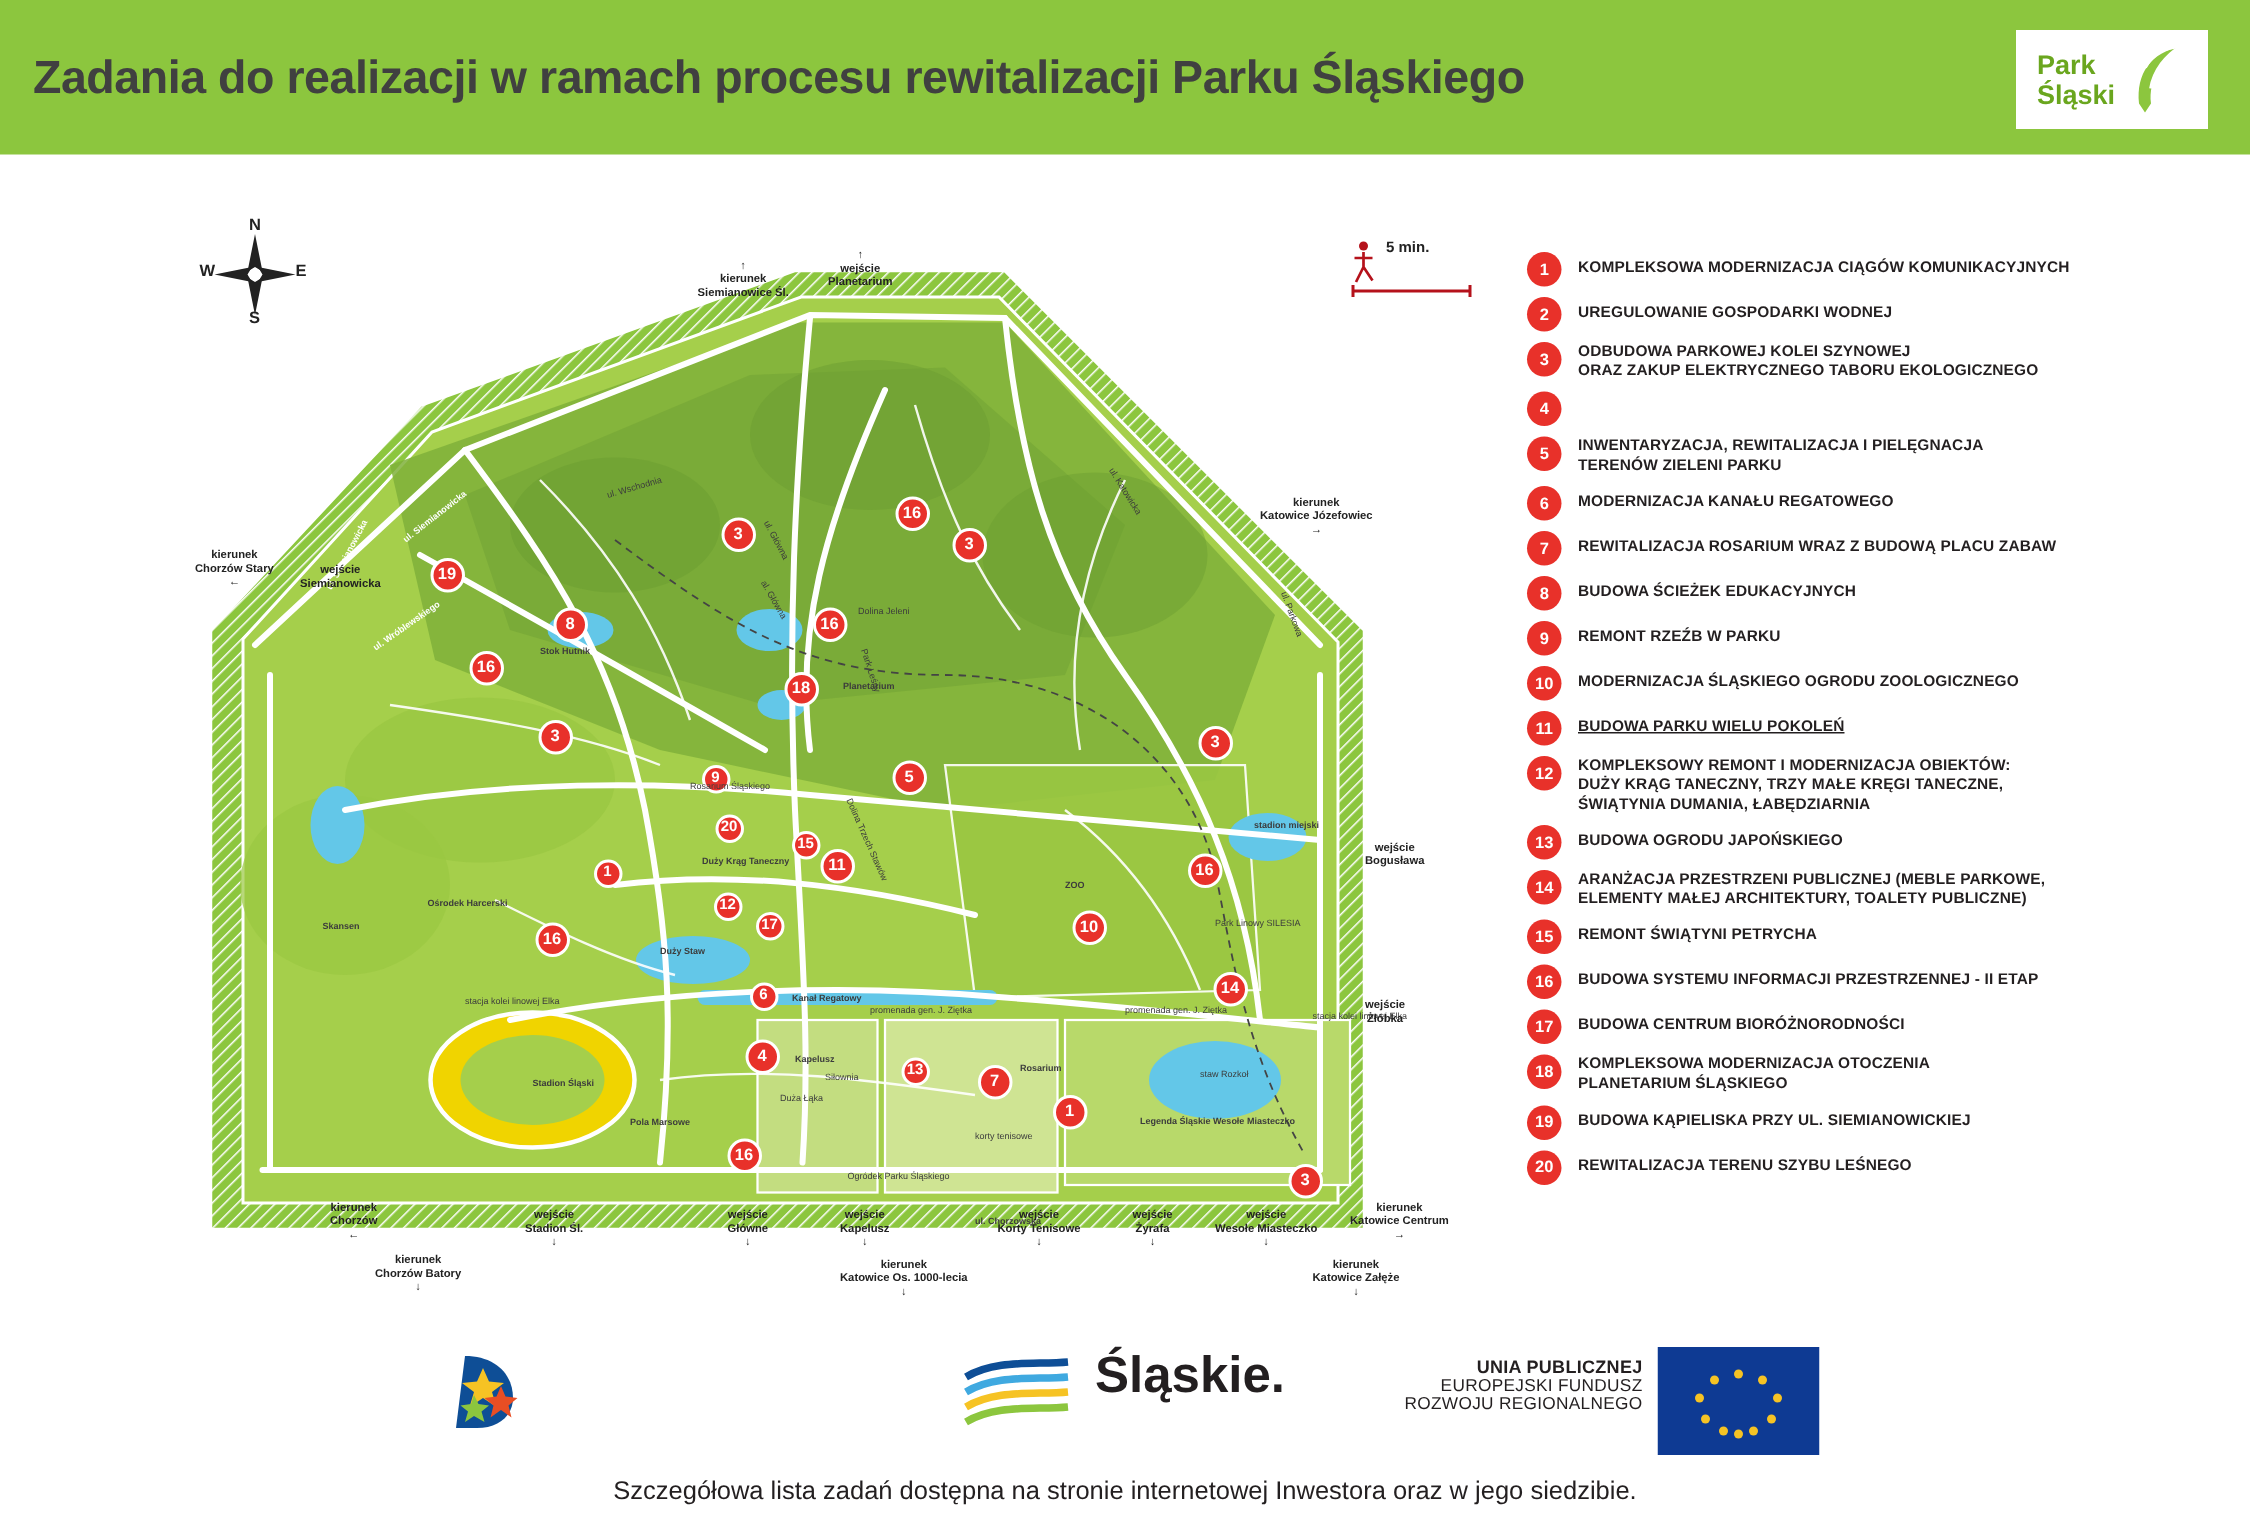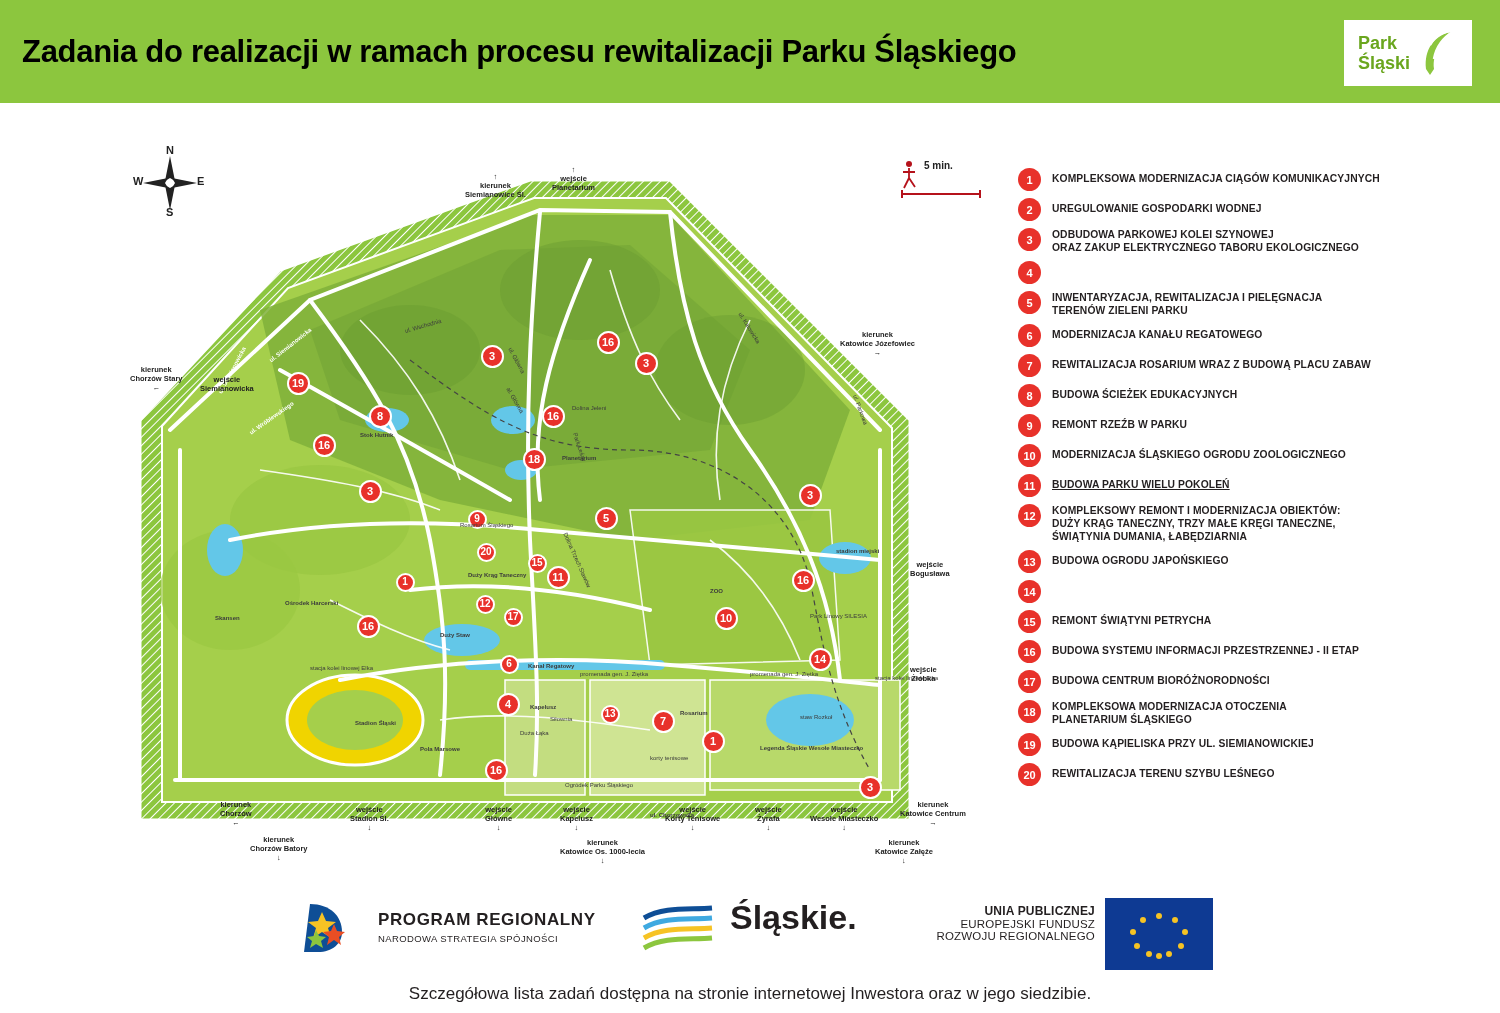--- a/index.html
+++ b/index.html
@@ -17,21 +17,21 @@
   }
 
   
   #header {
     position: absolute; left: 0; top: 0;
     width: 1500px; height: 103px;
     background: #8cc63e;
     display: flex; align-items: center;
   }
   #header-title {
-    color: #000000;
+    color: #404040;
     font-size: 31px;
     font-weight: bold;
     letter-spacing: -0.3px;
     margin-left: 22px;
     white-space: nowrap;
   }
   #logo-box {
     position: absolute; right: 28px; top: 20px;
     width: 128px; height: 66px;
     background: #ffffff;
@@ -417,20 +417,22 @@
         <div class="legend-text multi" style="white-space: pre-line;">KOMPLEKSOWY REMONT I MODERNIZACJA OBIEKTÓW:
 DUŻY KRĄG TANECZNY, TRZY MAŁE KRĘGI TANECZNE,
 ŚWIĄTYNIA DUMANIA, ŁABĘDZIARNIA</div>
       </div>
       <div class="legend-row">
         <div class="legend-num">13</div>
         <div class="legend-text" style="white-space: pre-line;">BUDOWA OGRODU JAPOŃSKIEGO</div>
       </div>
       <div class="legend-row">
         <div class="legend-num">14</div>
+        <div class="legend-text multi" style="white-space: pre-line;">ARANŻACJA PRZESTRZENI PUBLICZNEJ (MEBLE PARKOWE,
+ELEMENTY MAŁEJ ARCHITEKTURY, TOALETY PUBLICZNE)</div>
       </div>
       <div class="legend-row">
         <div class="legend-num">15</div>
         <div class="legend-text" style="white-space: pre-line;">REMONT ŚWIĄTYNI PETRYCHA</div>
       </div>
       <div class="legend-row">
         <div class="legend-num">16</div>
         <div class="legend-text" style="white-space: pre-line;">BUDOWA SYSTEMU INFORMACJI PRZESTRZENNEJ - II ETAP</div>
       </div>
       <div class="legend-row">
@@ -455,24 +457,20 @@
   <div id="footer">
     <div id="footer-logos">
 
       <div class="fl" style="left:0px; top:8px;">
         <svg width="70" height="60" viewBox="0 0 70 60">
           <path d="M10 6 C30 6 42 18 42 34 C42 46 32 54 18 54 L4 54 Z" fill="#0e4e96"></path>
           <path d="M22 14 l4 9 10 1 -8 6 3 10 -9 -6 -9 6 3 -10 -8 -6 10 -1 z" fill="#f6c324"></path>
           <path d="M34 26 l3 7 8 1 -6 5 2 8 -7 -5 -7 5 2 -8 -6 -5 8 -1 z" fill="#e94e24"></path>
           <path d="M16 32 l3 6 7 1 -5 4 2 7 -7 -4 -6 4 2 -7 -5 -4 7 -1 z" fill="#8cc63e"></path>
         </svg>
-      </div>
-      <div class="fl" style="left:78px; top:20px;">
-        <div id="pr-text">PROGRAM REGIONALNY</div>
-        <div id="pr-sub">NARODOWA STRATEGIA SPÓJNOŚCI</div>
       </div>
 
       <div class="fl" style="left:340px; top:14px;">
         <svg width="80" height="48" viewBox="0 0 80 48">
           <path d="M4 14 C24 2 50 6 72 4" stroke="#0e4e96" stroke-width="5" fill="none"></path>
           <path d="M4 24 C24 12 50 16 72 14" stroke="#3fa9e0" stroke-width="5" fill="none"></path>
           <path d="M4 34 C24 22 50 26 72 24" stroke="#f6c324" stroke-width="5" fill="none"></path>
           <path d="M4 44 C24 32 50 36 72 34" stroke="#8cc63e" stroke-width="5" fill="none"></path>
         </svg>
       </div>

